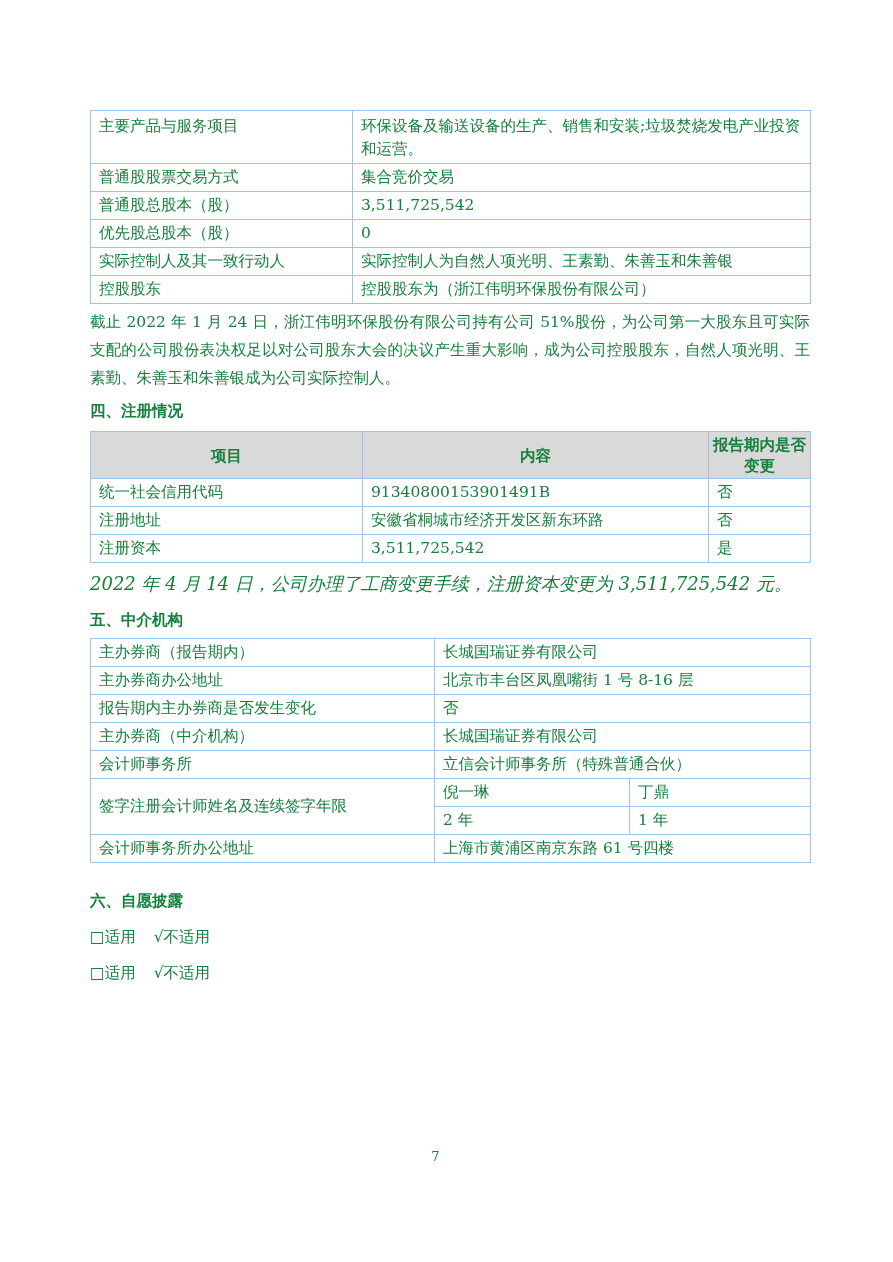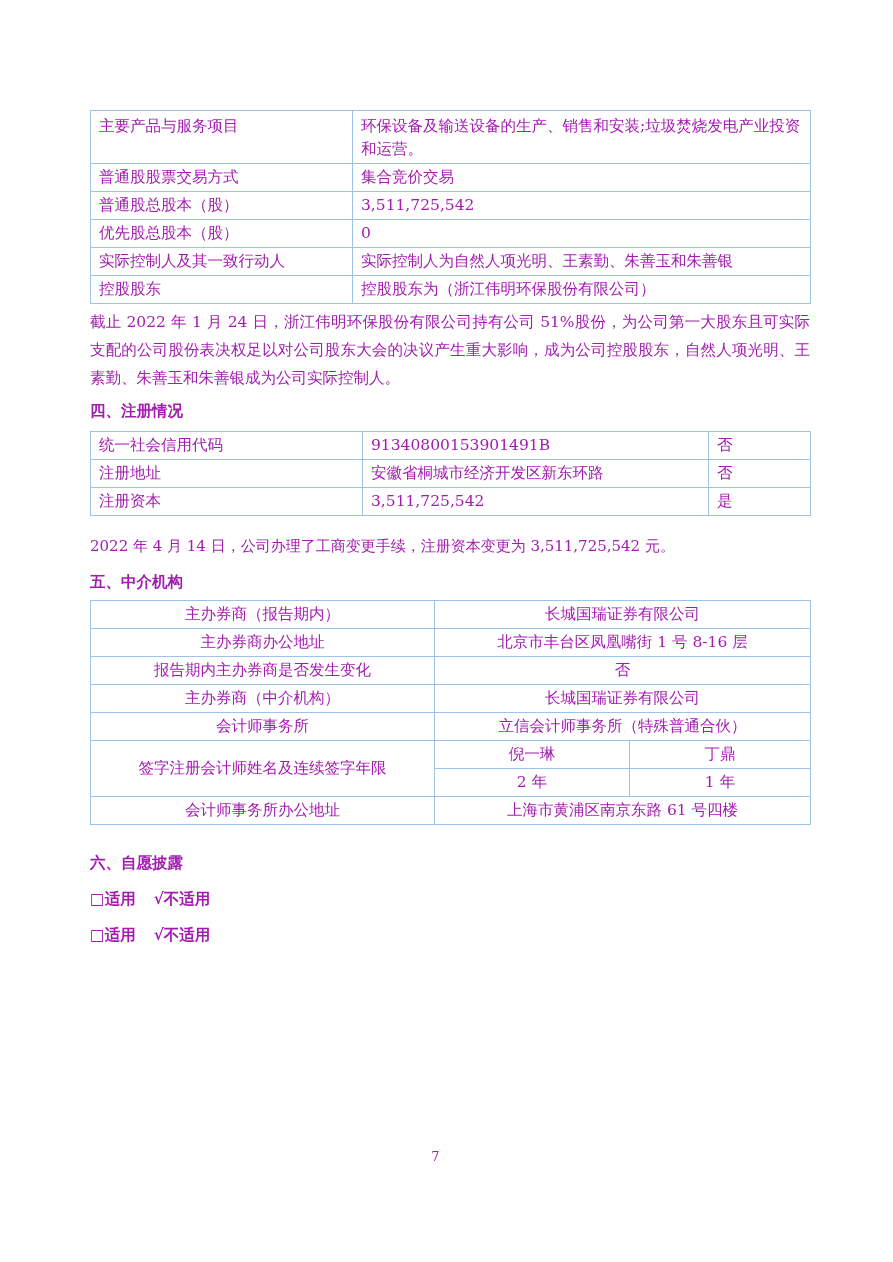--- a/index.html
+++ b/index.html
@@ -3,21 +3,21 @@
 <meta charset="utf-8">
 <style>
   * { margin: 0; padding: 0; box-sizing: border-box; }
   html, body { background: #ffffff; }
   .page {
     position: relative;
     width: 871px;
     height: 1262px;
     background: #ffffff;
     font-family: "DejaVu Serif", "Liberation Serif", serif;
-    color: #a21caf;
+    color: #15803d;
     overflow: hidden;
   }
   .content { width: 720px; margin-left: 90px; }
 
   table { border-collapse: collapse; width: 720px; table-layout: fixed; }
   td {
     border: 1px solid #9dc3e6;
     font-size: 15.5px;
     line-height: 23px;
     padding: 2px 8px;
@@ -50,31 +50,30 @@
   .t2 .hdr td {
     height: 47px;
     background: #d9d9d9;
     font-weight: bold;
     text-align: center;
     line-height: 21px;
     padding: 2px 4px;
   }
   .t2 .r td { height: 26px; }
 
-  .note { margin-top: 16px; font-size: 15px; line-height: 28px; }
+  .note { margin-top: 7px; font-size: 18px; line-height: 28px; font-style: italic; }
 
   .t3 { margin-top: 8px; }
-  .t3 td { height: 25px; text-align: center; }
+  .t3 td { height: 25px; }
   .t3 .rs { vertical-align: middle; }
 
   .options {
     margin-top: 16px;
     font-size: 15.5px;
     line-height: 20px;
-    font-weight: bold;
   }
   .options .opt { margin-right: 18px; }
 
   .footer {
     position: absolute;
     top: 1148px;
     left: 0;
     width: 100%;
     text-align: center;
     font-size: 13px;
@@ -124,20 +123,25 @@
 
     <div class="heading h4">四、注册情况</div>
 
     <table class="t2">
       <colgroup>
           <col style="width:272px">
           <col style="width:346px">
           <col style="width:102px">
         </colgroup>
       <tbody>
+          <tr class="hdr">
+        <td>项目</td>
+        <td>内容</td>
+        <td>报告期内是否变更</td>
+      </tr>
       <tr class="r">
         <td>统一社会信用代码</td>
         <td>91340800153901491B</td>
         <td>否</td>
       </tr>
       <tr class="r">
         <td>注册地址</td>
         <td>安徽省桐城市经济开发区新东环路</td>
         <td>否</td>
       </tr>

